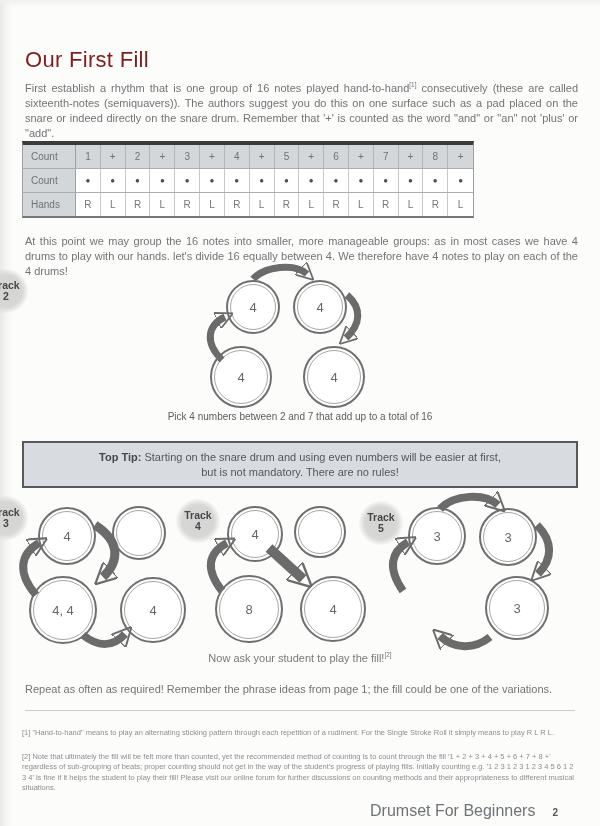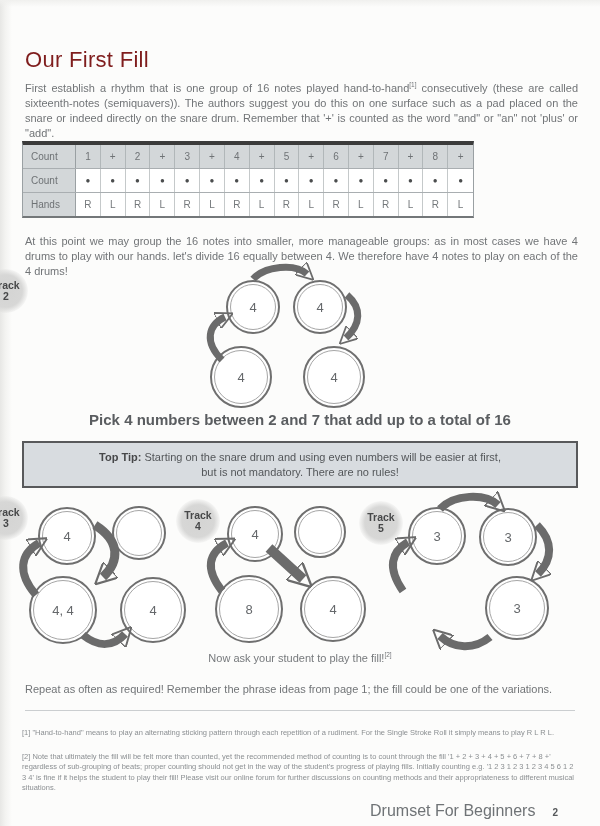--- a/index.html
+++ b/index.html
@@ -80,21 +80,21 @@
   .d4-tr{left:89px;top:8px;width:52px;height:52px;}
   .d4-bl{left:10px;top:77px;width:68px;height:68px;}
   .d4-br{left:95px;top:78px;width:66px;height:66px;}
   
   .d5-tl{left:18px;top:9px;width:58px;height:58px;}
   .d5-tr{left:89px;top:10px;width:58px;height:58px;}
   .d5-bl{left:5px;top:80px;width:66px;height:66px;}
   .d5-br{left:95px;top:78px;width:64px;height:64px;}
 
   .cap{position:absolute;left:0;right:0;text-align:center;}
-  #caption-pick{top:411px;font-size:15px;font-weight:bold;color:#5a5d60;}
+  #caption-pick{top:411px;font-size:10px;font-weight:normal;color:#5a5d60;}
   #caption-play{top:652px;font-size:11px;color:#76797c;}
 
   .tip-box{position:absolute;left:22px;top:441px;width:556px;height:47px;box-sizing:border-box;
     background:#d8dce0;border:2px solid #58595b;display:flex;flex-direction:column;
     align-items:center;justify-content:center;font-size:11px;line-height:15px;color:#535659;}
   .tip-box b{color:#47484a;}
 
   .rule{position:absolute;left:25px;top:710px;width:550px;height:1px;background:#cbced0;}
 
   .footnote{position:absolute;left:22px;width:556px;font-size:7.5px;line-height:10.5px;

